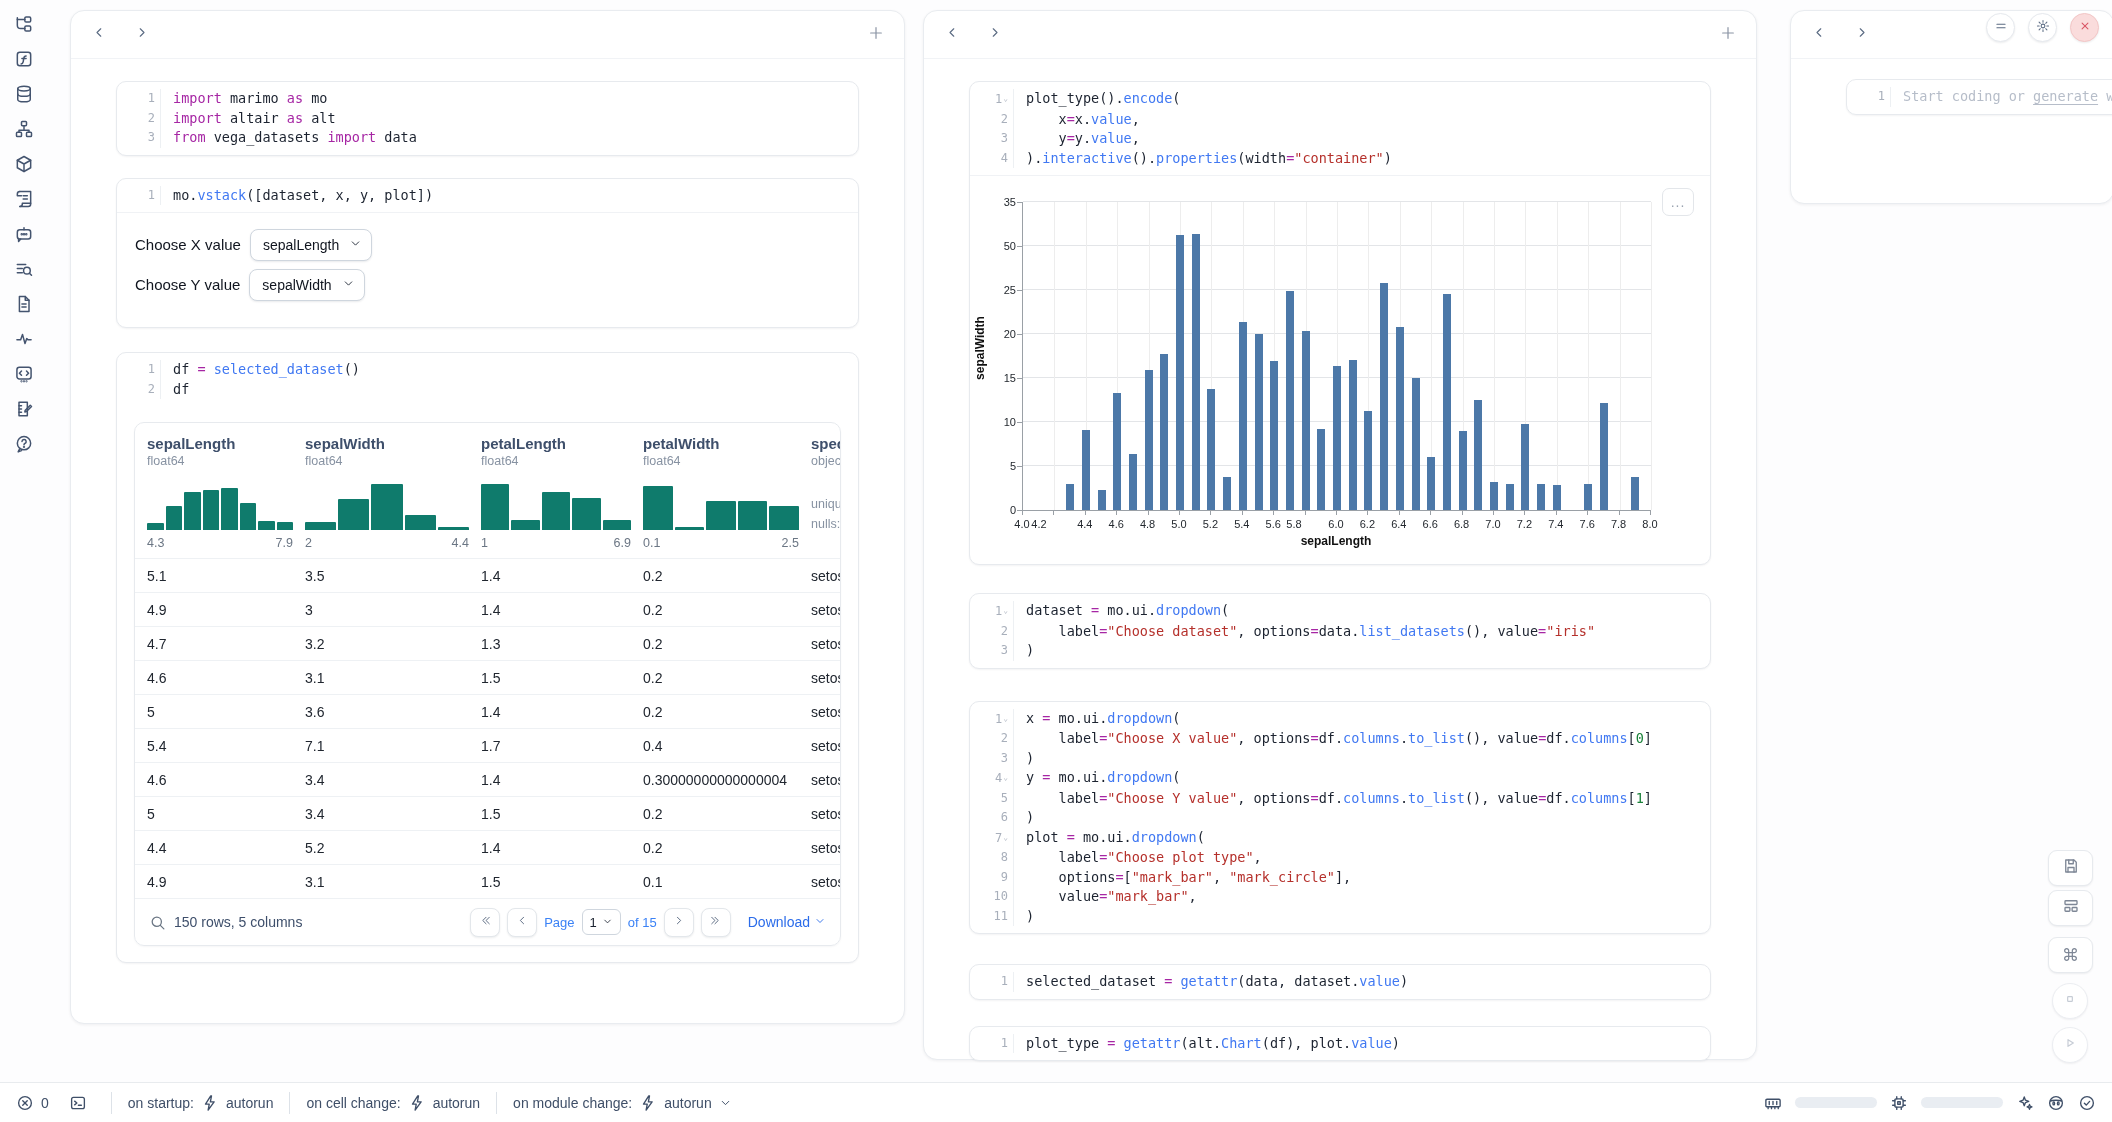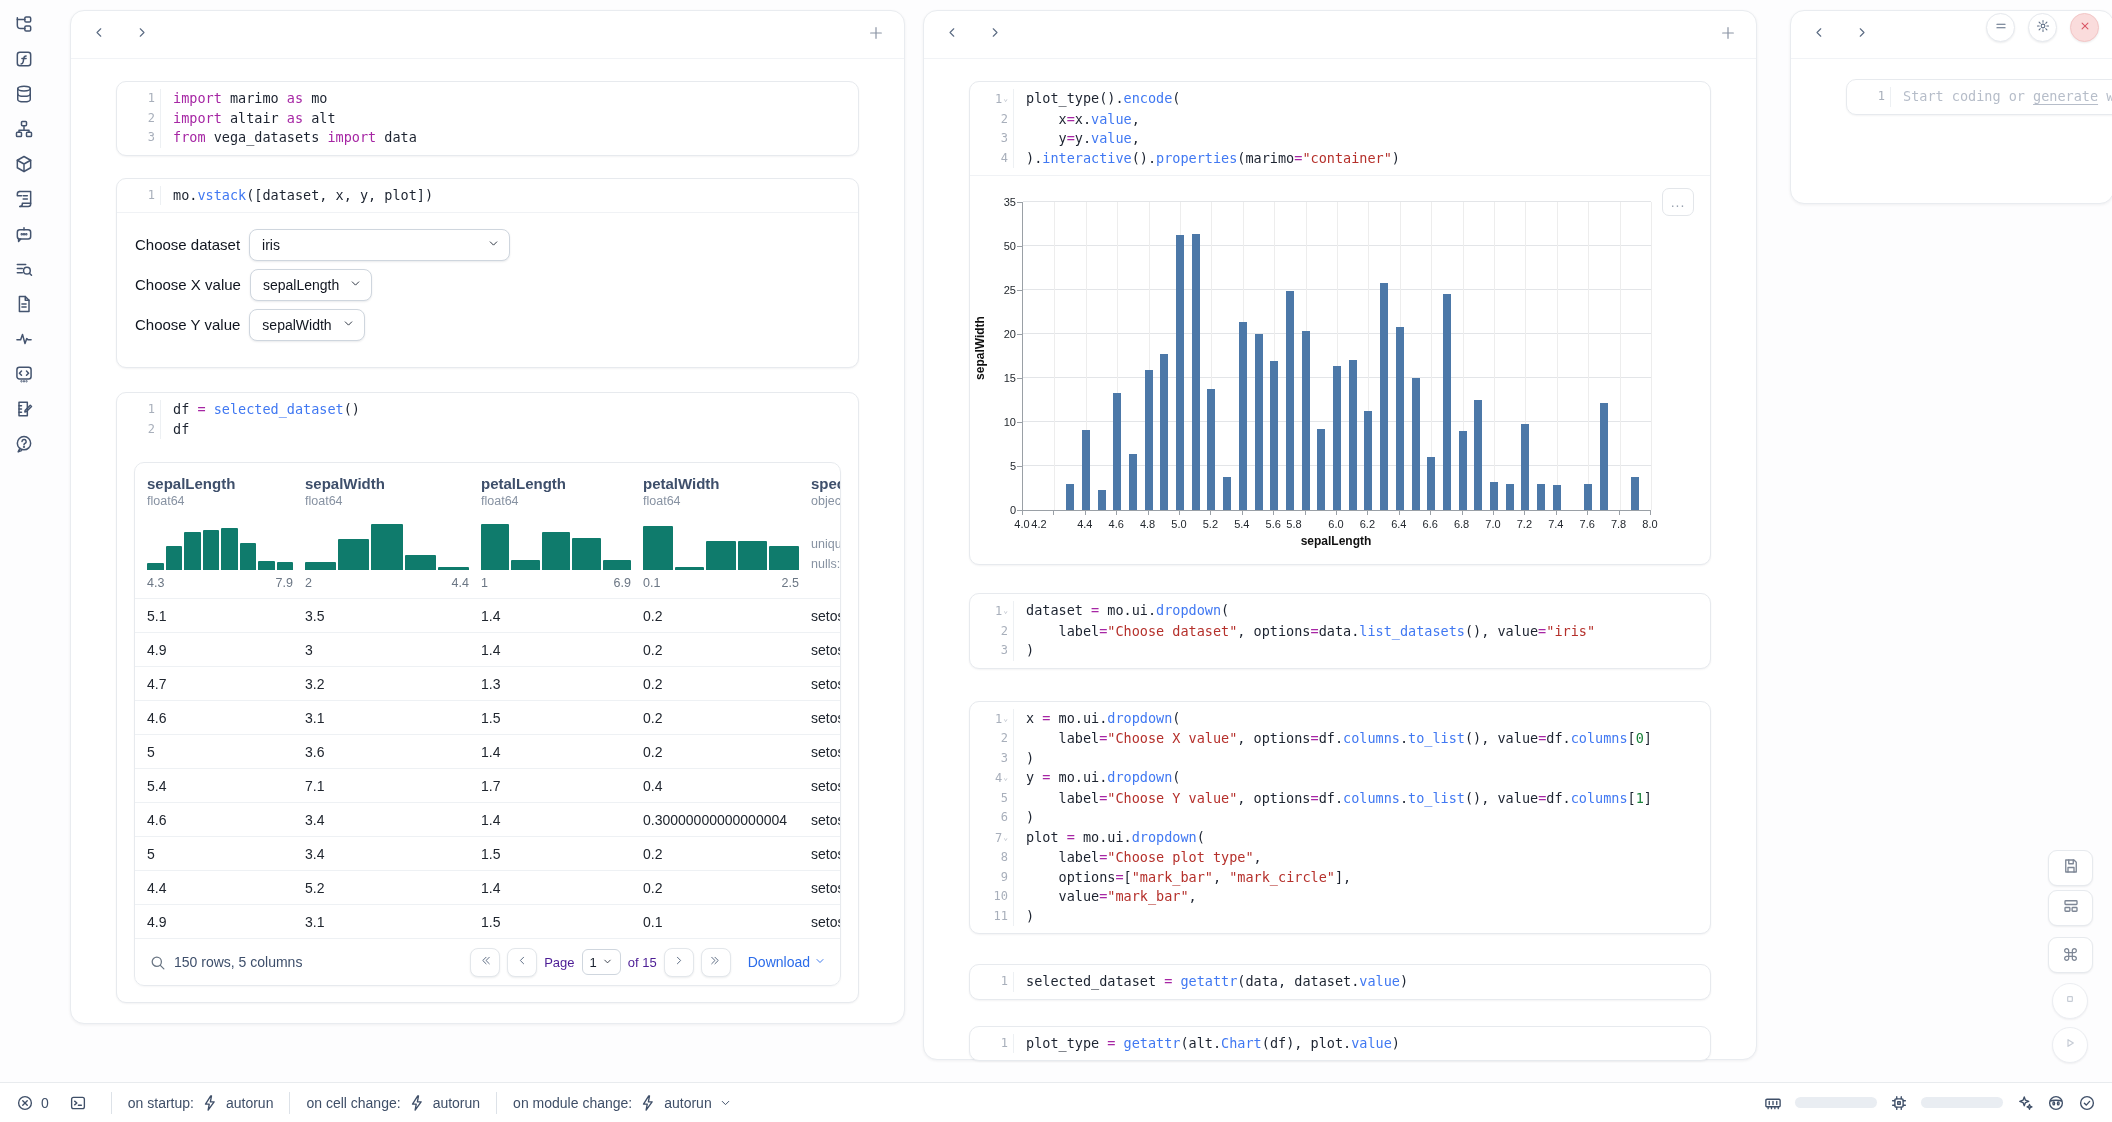--- a/index.html
+++ b/index.html
@@ -52,21 +52,21 @@
   .trow{display:grid;grid-template-columns:158px 176px 162px 168px 200px;height:33px;
         align-items:center;border-top:1px solid #eef1f4;font-size:14px;color:#20262f;}
   .trow div{padding-left:12px;white-space:nowrap;overflow:hidden;}
   .tfoot{height:46px;border-top:1px solid #eef1f4;display:flex;align-items:center;padding:0 14px;}
   .tsummary{font-size:14px;color:#3e4f6b;margin-left:8px;}
   .pgroup{margin-left:auto;display:flex;align-items:center;gap:7px;}
   .pbtn{width:28px;height:27px;border:1px solid #e3e7eb;border-radius:8px;background:#fff;
         box-shadow:0 1px 2px rgba(15,23,42,.08);display:flex;align-items:center;justify-content:center;
         color:#5b6b83;cursor:pointer;}
   .pbtn svg{width:13px;height:13px;}
-  .ptext{font-size:13px;color:#4c1d95;}
+  .ptext{font-size:13px;color:#3b82f6;}
   .psel{display:inline-flex;align-items:center;gap:5px;border:1px solid #cfd6de;border-radius:6px;
         height:24px;padding:0 7px;font-size:13px;cursor:pointer;background:#fff;}
   .psel svg{width:11px;height:11px;}
   .dl{display:inline-flex;align-items:center;gap:4px;color:#2b6cea;font-size:14px;margin-left:10px;cursor:pointer;}
   .dl svg{width:12px;height:12px;}
   .searchicon{color:#6b7684;width:17px;height:17px;}
   
   .chartout{position:relative;height:388px;border-top:1px solid #f0f2f5;}
   .plot{position:absolute;left:52px;top:26px;width:628px;height:308px;
         border-left:1px solid #9aa0a6;border-bottom:1px solid #9aa0a6;}
@@ -255,29 +255,20 @@
       </div>
       <div class="cell" style="margin-top:22px;">
         <div class="code">
             <div class="cl">
               <span class="ln">1</span>
               <span class="lc"><span>mo.</span><span class="f">vstack</span><span>([dataset, x, y, plot])</span></span>
             </div>
           </div>
         <div class="outarea">
           <div class="drow">
-            <span class="dlabel">Choose dataset</span>
-            <span class="sel sel-wide">
-              <span>iris</span>
-                <span><svg viewBox="0 0 24 24" fill="none" stroke="currentColor" stroke-width="1.8" stroke-linecap="round" stroke-linejoin="round" width="100%" height="100%">
-                    <polyline points="6 9 12 15 18 9"></polyline>
-                  </svg></span>
-            </span>
-          </div>
-          <div class="drow">
             <span class="dlabel">Choose X value</span>
             <span class="sel">
               <span>sepalLength</span>
                 <span><svg viewBox="0 0 24 24" fill="none" stroke="currentColor" stroke-width="1.8" stroke-linecap="round" stroke-linejoin="round" width="100%" height="100%">
                     <polyline points="6 9 12 15 18 9"></polyline>
                   </svg></span>
             </span>
           </div>
           <div class="drow">
             <span class="dlabel">Choose Y value</span>
@@ -528,21 +519,21 @@
             <div class="cl">
               <span class="ln">2</span>
               <span class="lc"><span>    x</span><span class="o">=</span><span>x.</span><span class="f">value</span><span>,</span></span>
             </div>
             <div class="cl">
               <span class="ln">3</span>
               <span class="lc"><span>    y</span><span class="o">=</span><span>y.</span><span class="f">value</span><span>,</span></span>
             </div>
             <div class="cl">
               <span class="ln">4</span>
-              <span class="lc"><span>).</span><span class="f">interactive</span><span>().</span><span class="f">properties</span><span>(marimo</span><span class="o">=</span><span class="s">"container"</span><span>)</span></span>
+              <span class="lc"><span>).</span><span class="f">interactive</span><span>().</span><span class="f">properties</span><span>(width</span><span class="o">=</span><span class="s">"container"</span><span>)</span></span>
             </div>
           </div>
         <div class="chartout" id="chart">
           <div class="vegabtn">...</div>
           <div class="ytitle">sepalWidth</div>
           <div class="xtitle">sepalLength</div>
           <div class="plot" id="plot">
               <div class="gh" style="bottom: 44px;"></div>
               <div class="gh" style="bottom: 88px;"></div>
               <div class="gh" style="bottom: 132px;"></div>

